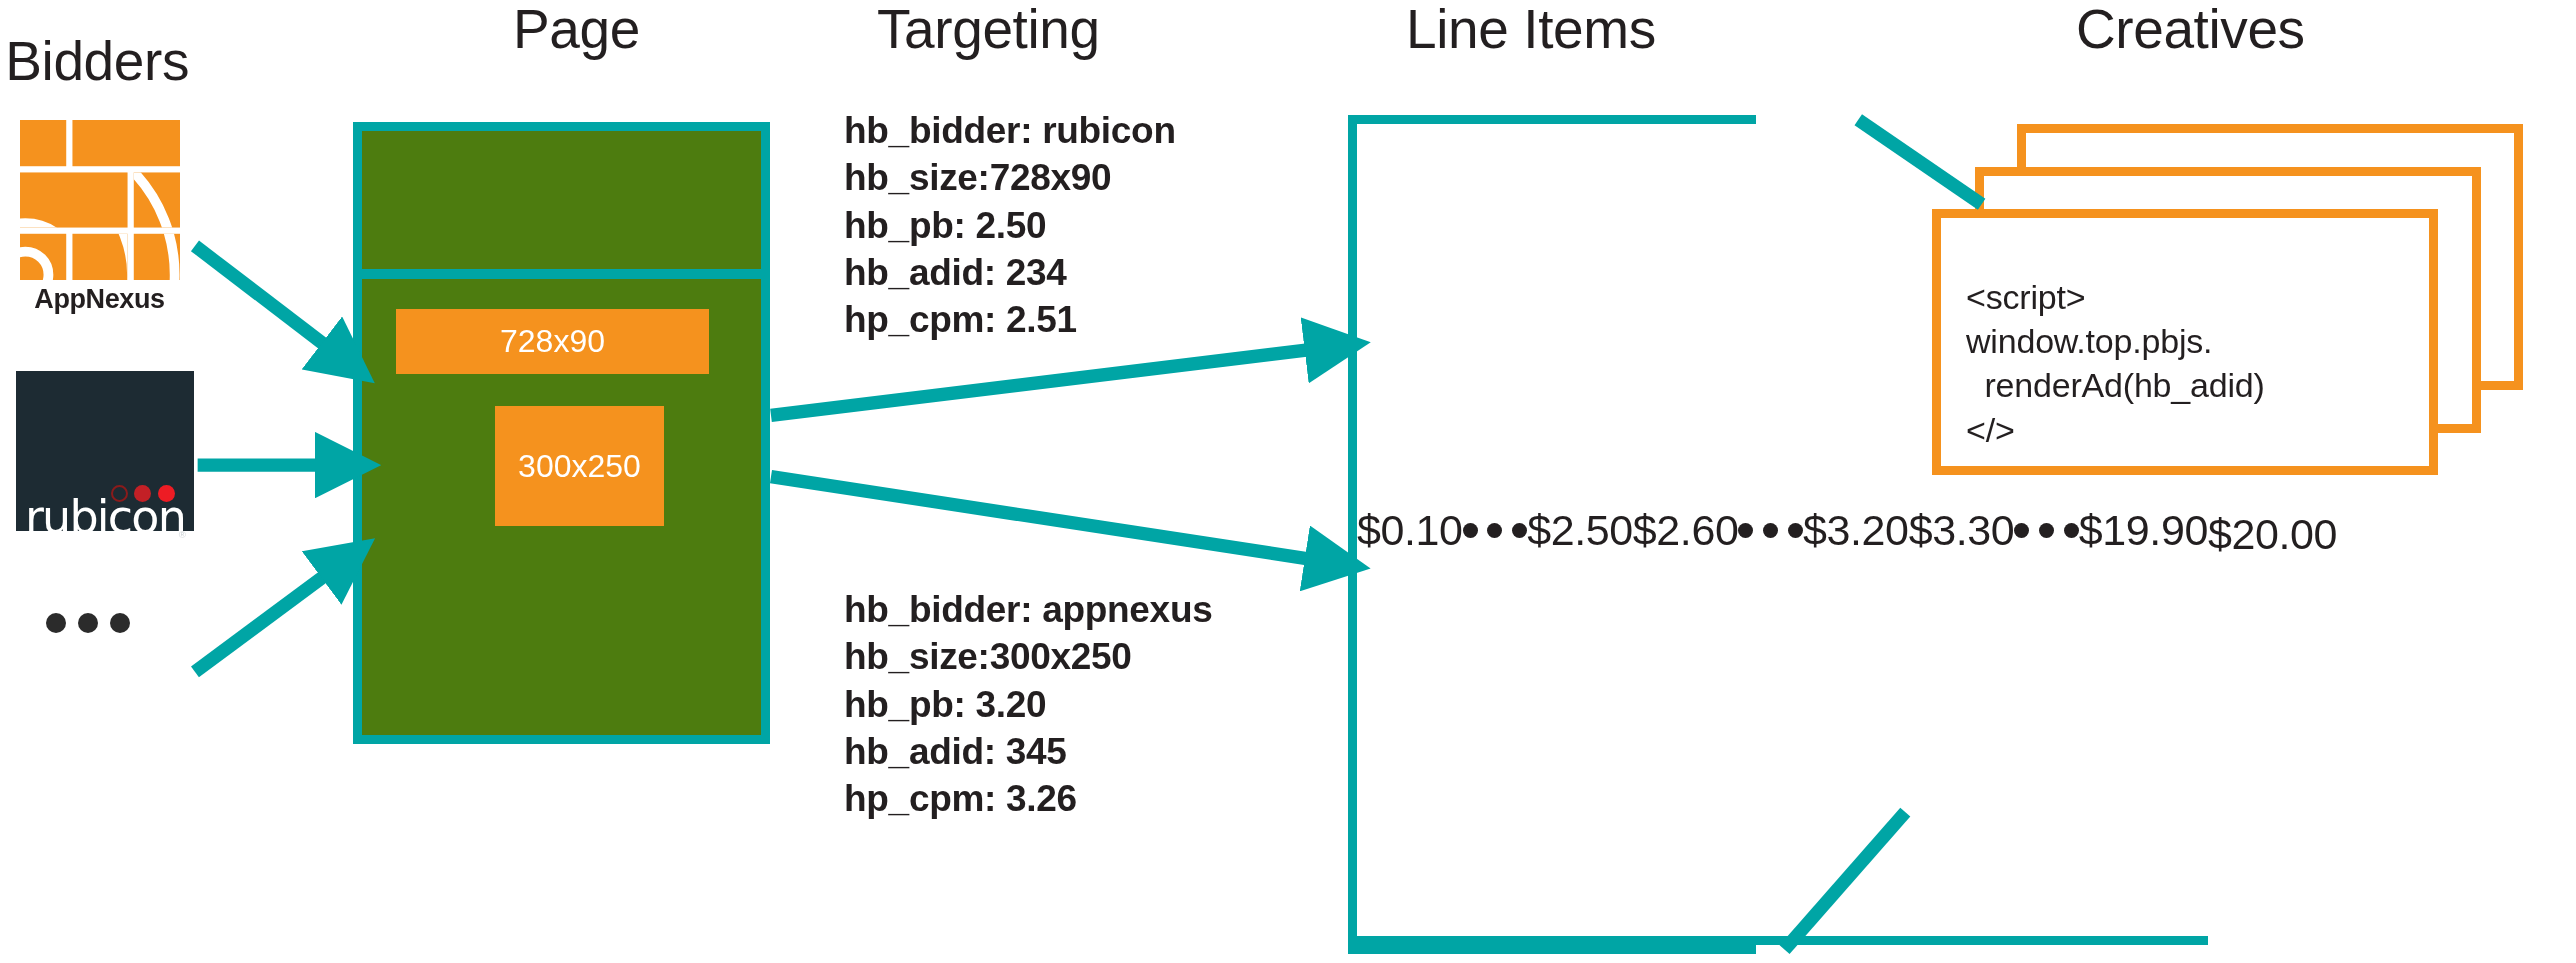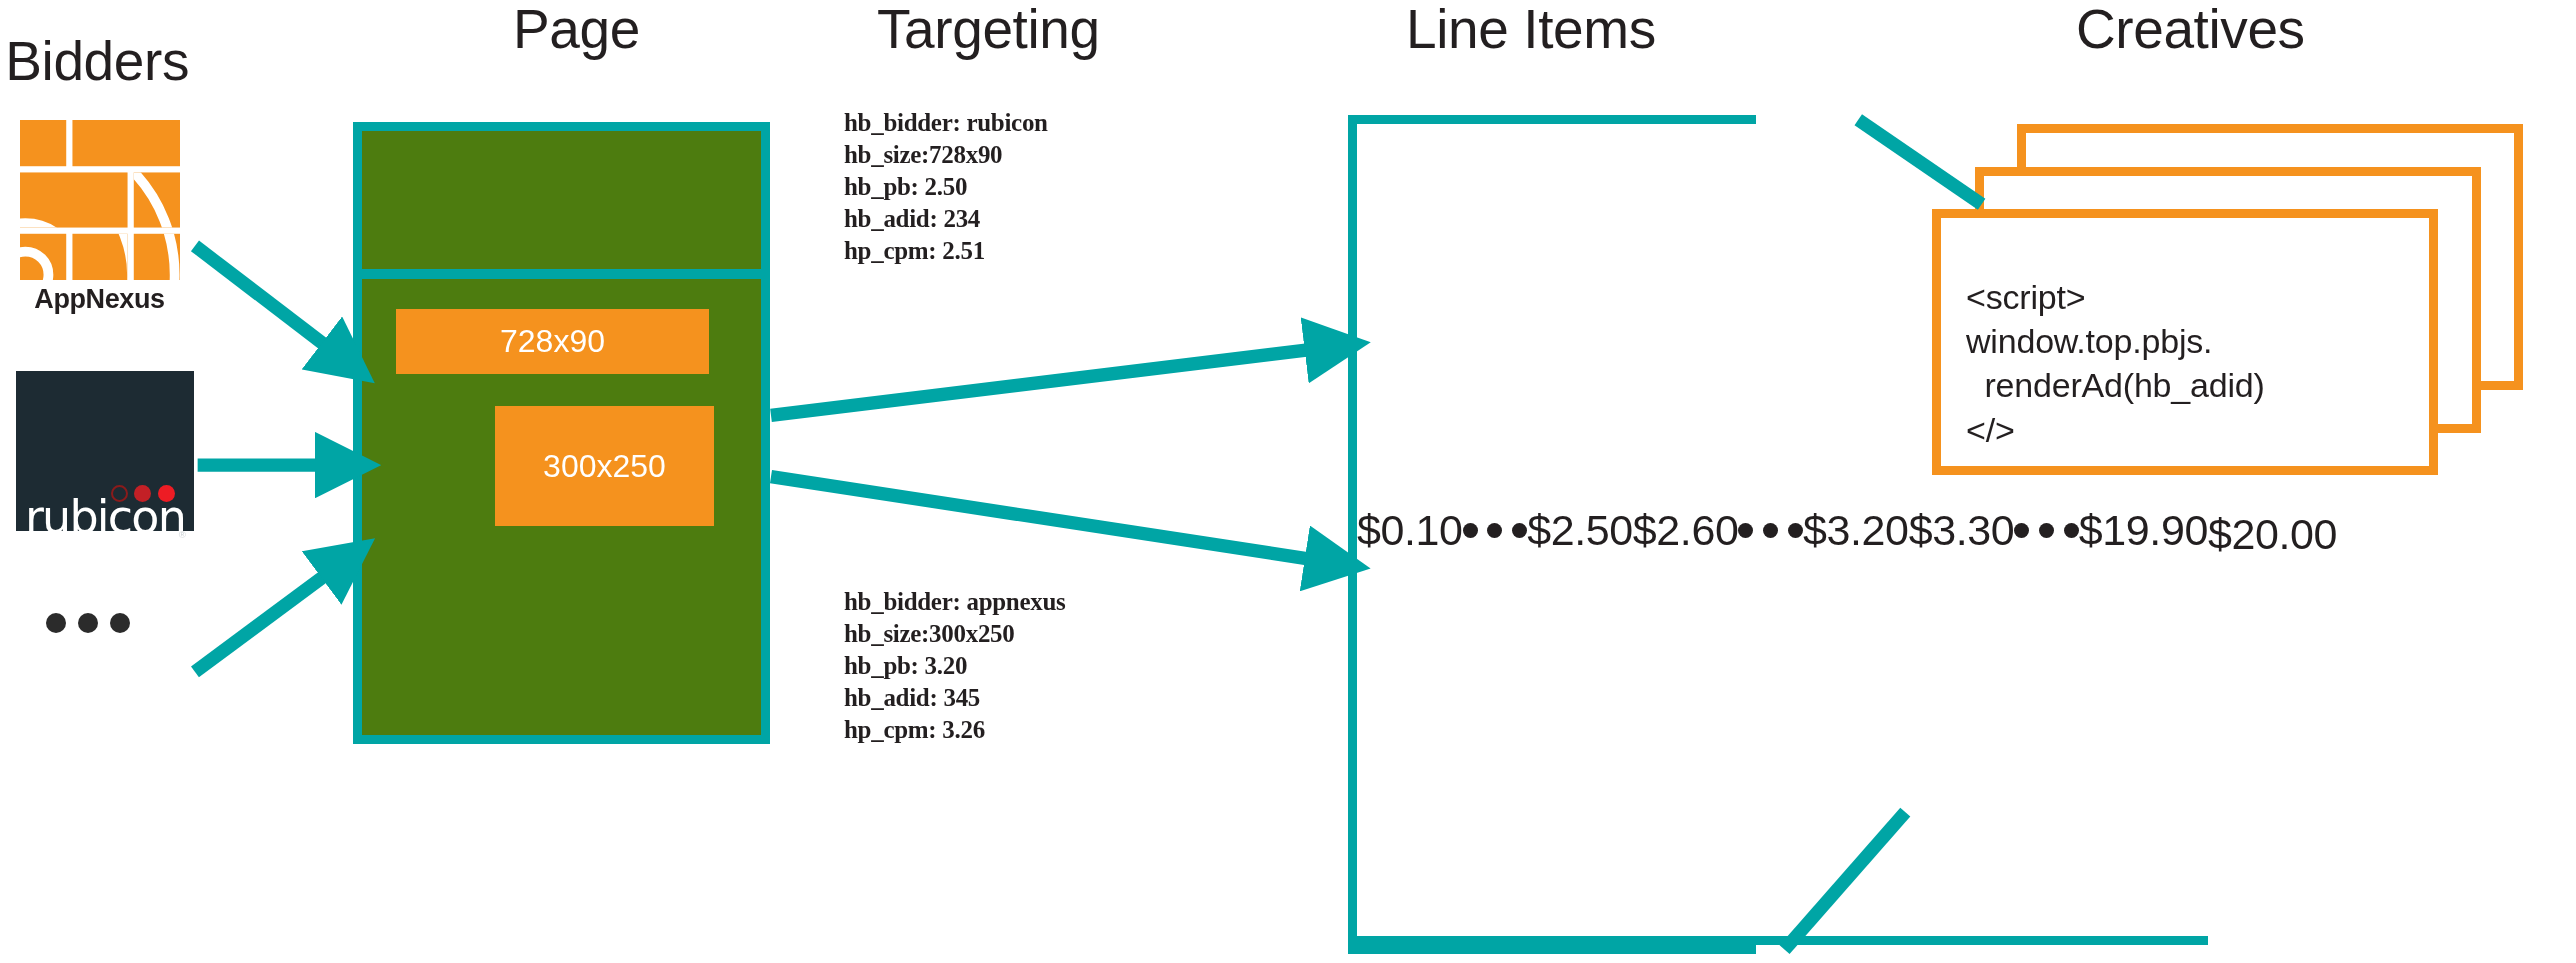--- a/index.html
+++ b/index.html
@@ -103,32 +103,31 @@
     background: #f5921e;
     color: #ffffff;
     display: flex;
     align-items: center;
     justify-content: center;
     font-size: 32px;
     font-weight: 400;
     letter-spacing: 0px;
   }
   .slot-728 { left: 34px; top: 178px; width: 313px; height: 65px; }
-  .slot-300 { left: 133px; top: 275px; width: 219px; height: 120px; }
+  .slot-300 { left: 133px; top: 275px; width: 169px; height: 120px; }
 
   
   .targeting {
     position: absolute;
-    font-size: 25px;
+    font-size: 37px;
     font-weight: 700;
     color: #231f20;
     line-height: 1.28;
     white-space: pre;
     letter-spacing: -0.3px;
-    font-family: Liberation Serif, serif;
   }
   .targeting-1 { left: 844px; top: 107px; }
   .targeting-2 { left: 844px; top: 586px; }
 
   
   .lineitems {
     position: absolute;
     left: 1348px; top: 115px;
     width: 408px; height: 839px;
     border: 9.8px solid #00a5a5;

